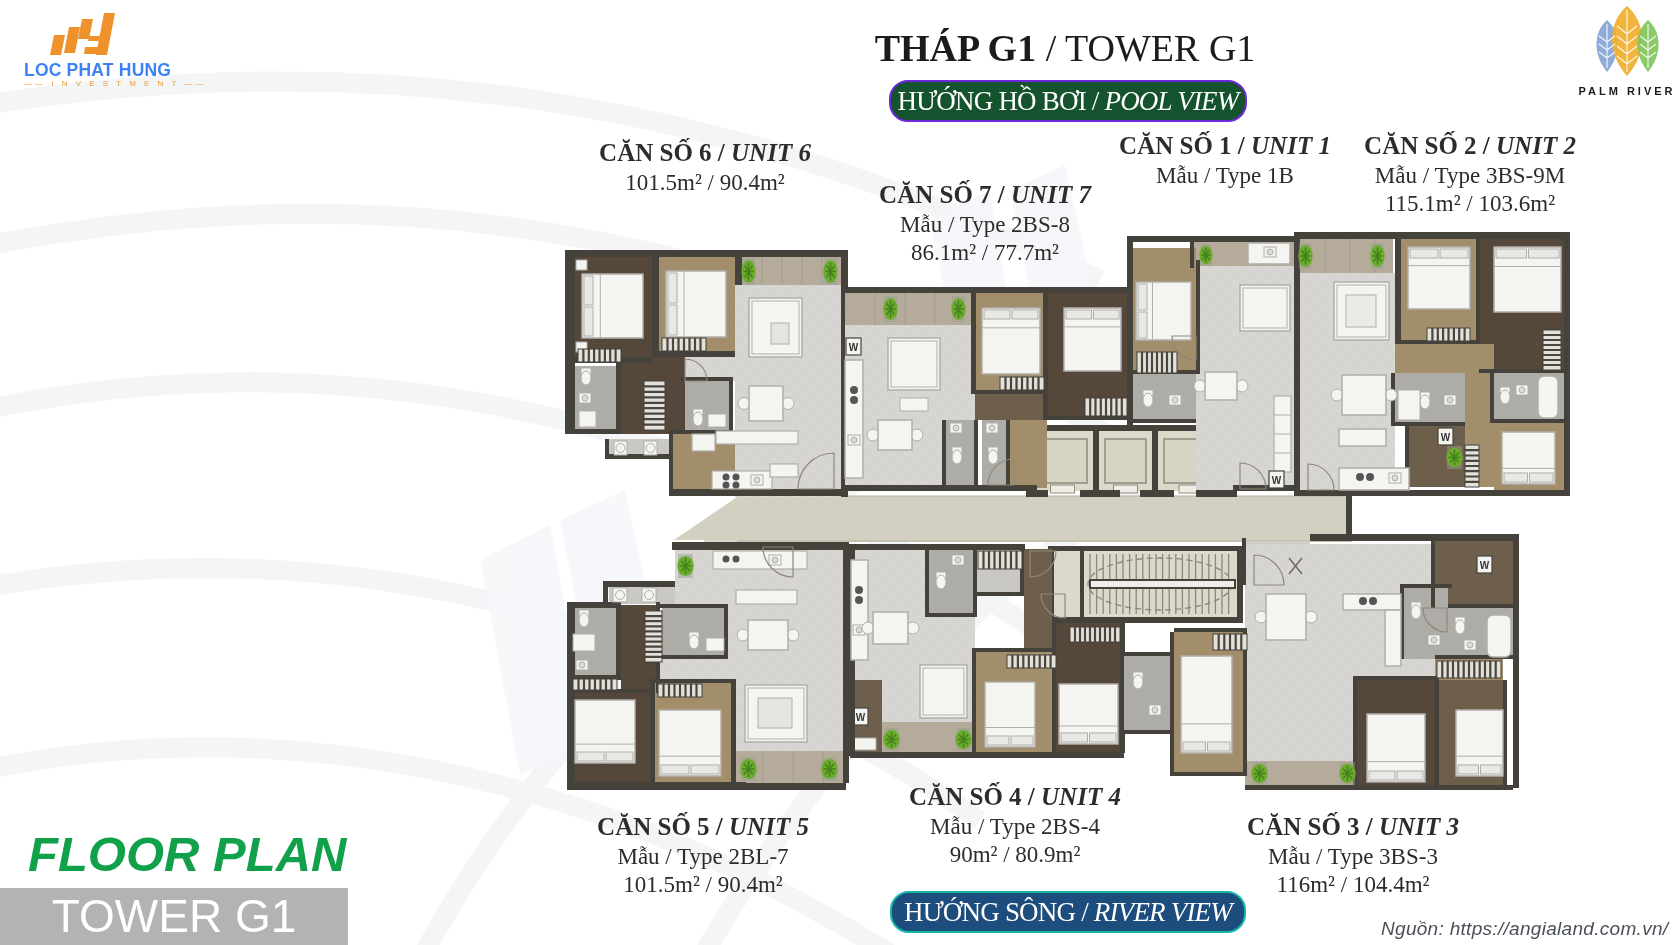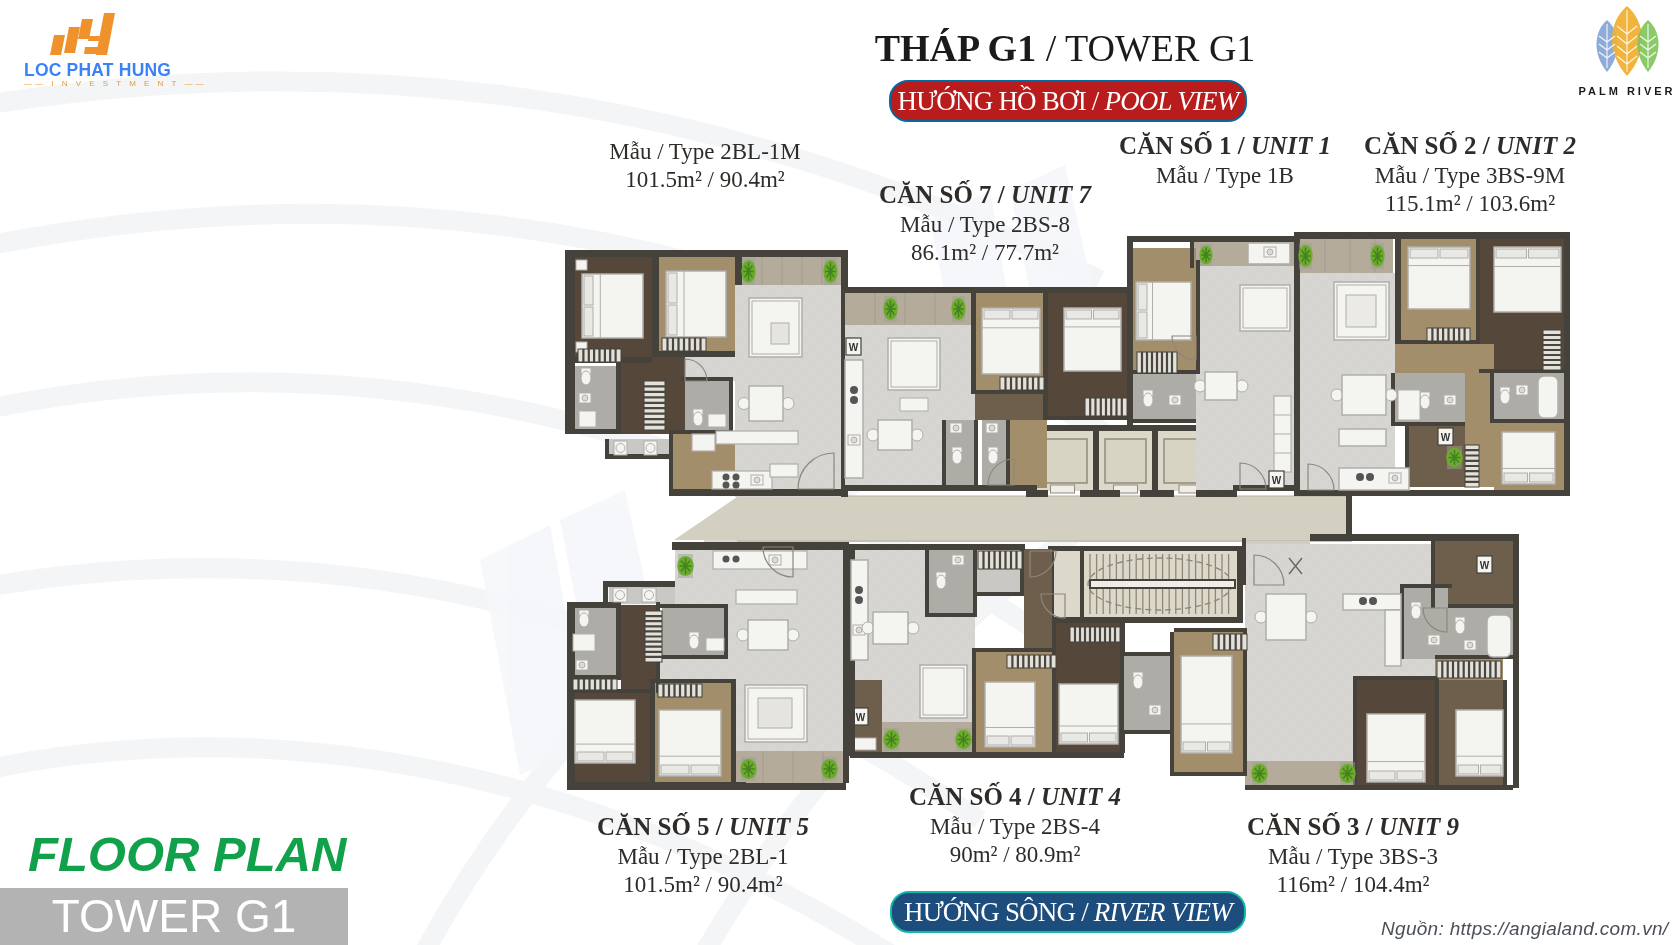--- a/index.html
+++ b/index.html
@@ -56,24 +56,24 @@
       <path d="M32,20 v44 M24,32 l8,6 M40,32 l-8,6 M24,40 l8,6 M40,40 l-8,6 M24,48 l8,6 M40,48 l-8,6"></path>
       <path d="M52,6 v62 M42,22 l10,8 M62,22 l-10,8 M42,32 l10,8 M62,32 l-10,8 M42,42 l10,8 M62,42 l-10,8 M42,52 l10,8 M62,52 l-10,8"></path>
       <path d="M73,20 v44 M65,32 l8,6 M81,32 l-8,6 M65,40 l8,6 M81,40 l-8,6 M65,48 l8,6 M81,48 l-8,6"></path>
     </g>
   </g>
   <text x="52" y="91" text-anchor="middle" font-family="Liberation Sans,sans-serif" font-size="11" font-weight="bold" letter-spacing="3" fill="#1a1a1a">PALM RIVER</text>
 </svg>
 
 <div class="abs serif" style="left:640px;top:26px;width:850px;text-align:center;font-size:38px;color:#1d1b1a;white-space:nowrap;"><b>THÁP G1</b> / TOWER G1</div>
 
-<div class="badge" style="left:889px;top:80px;width:354px;background:#b91c1c;border:2px solid #0369a1;">HƯỚNG HỒ BƠI / <i>POOL VIEW</i></div>
+<div class="badge" style="left:889px;top:80px;width:354px;background:#14532d;border:2px solid #6d28d9;">HƯỚNG HỒ BƠI / <i>POOL VIEW</i></div>
 
 <div class="unitlabel abs" style="left:570px;top:138px;width:270px;">
-  <div class="l2">Mẫu / Type 2BL-1M</div>
+  <div class="l1">CĂN SỐ 6 / <i>UNIT 6</i></div>
   <div class="l2">101.5m² / 90.4m²</div>
 </div>
 
 <div class="unitlabel abs" style="left:850px;top:180px;width:270px;">
   <div class="l1">CĂN SỐ 7 / <i>UNIT 7</i></div>
   <div class="l2">Mẫu / Type 2BS-8</div>
   <div class="l2">86.1m² / 77.7m²</div>
 </div>
 
 <div class="unitlabel abs" style="left:1090px;top:131px;width:270px;">
@@ -82,32 +82,32 @@
 </div>
 
 <div class="unitlabel abs" style="left:1335px;top:131px;width:270px;">
   <div class="l1">CĂN SỐ 2 / <i>UNIT 2</i></div>
   <div class="l2">Mẫu / Type 3BS-9M</div>
   <div class="l2">115.1m² / 103.6m²</div>
 </div>
 
 <div class="unitlabel abs" style="left:568px;top:812px;width:270px;">
   <div class="l1">CĂN SỐ 5 / <i>UNIT 5</i></div>
-  <div class="l2">Mẫu / Type 2BL-1</div>
+  <div class="l2">Mẫu / Type 2BL-7</div>
   <div class="l2">101.5m² / 90.4m²</div>
 </div>
 
 <div class="unitlabel abs" style="left:880px;top:782px;width:270px;">
   <div class="l1">CĂN SỐ 4 / <i>UNIT 4</i></div>
   <div class="l2">Mẫu / Type 2BS-4</div>
   <div class="l2">90m² / 80.9m²</div>
 </div>
 
 <div class="unitlabel abs" style="left:1218px;top:812px;width:270px;">
-  <div class="l1">CĂN SỐ 3 / <i>UNIT 9</i></div>
+  <div class="l1">CĂN SỐ 3 / <i>UNIT 3</i></div>
   <div class="l2">Mẫu / Type 3BS-3</div>
   <div class="l2">116m² / 104.4m²</div>
 </div>
 
 <div class="badge" style="left:890px;top:891px;width:352px;background:#1d4d7c;border:2px solid #14b8a6;">HƯỚNG SÔNG / <i>RIVER VIEW</i></div>
 
 <div class="abs" style="left:28px;top:826px;font-size:49px;font-weight:bold;font-style:italic;color:#12a14b;letter-spacing:0px;">FLOOR PLAN</div>
 
 <div class="abs" style="left:0;top:888px;width:348px;height:57px;background:#b3b3b3;color:#ffffff;font-size:46px;text-align:center;line-height:56px;">TOWER G1</div>
 

